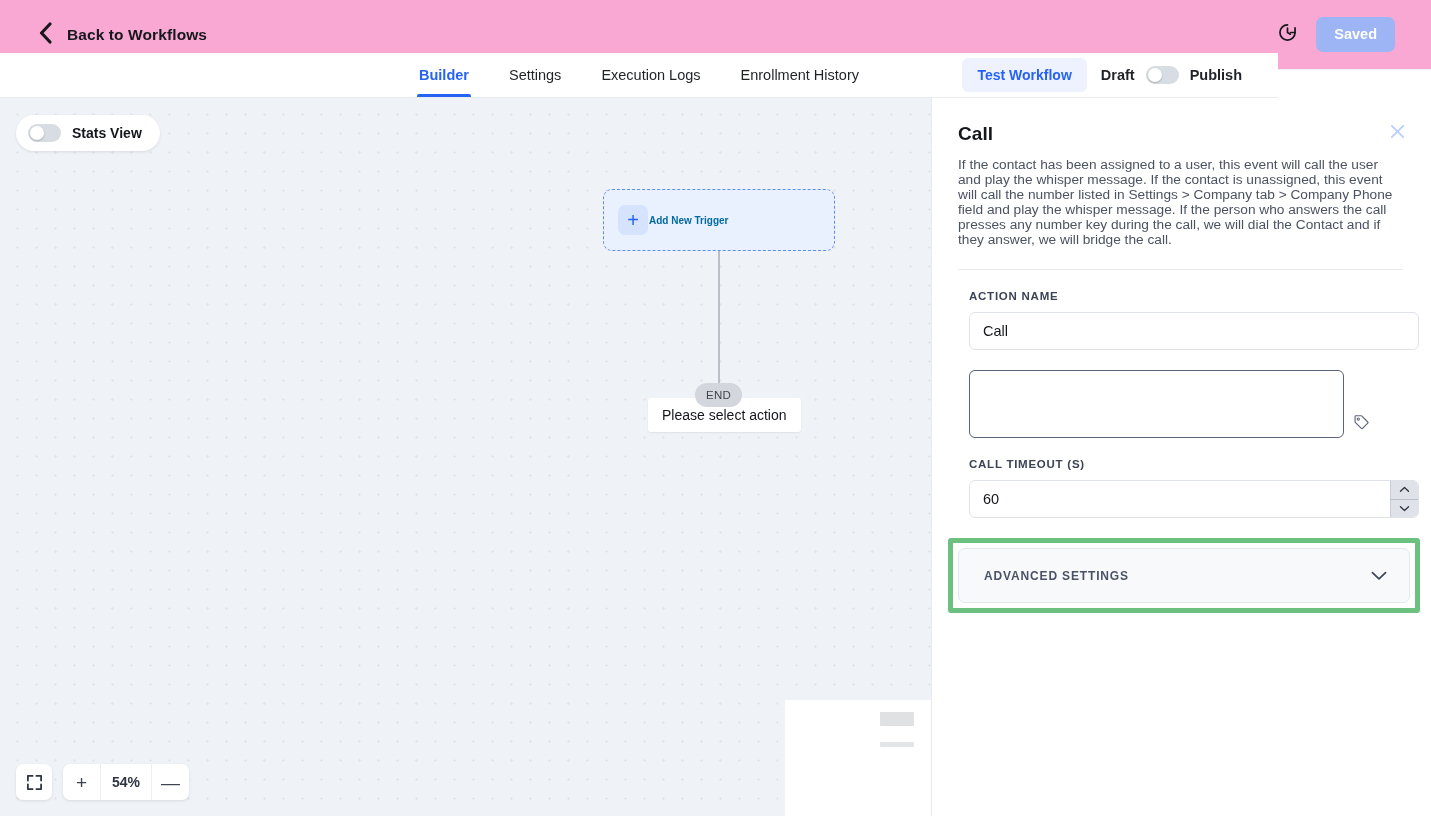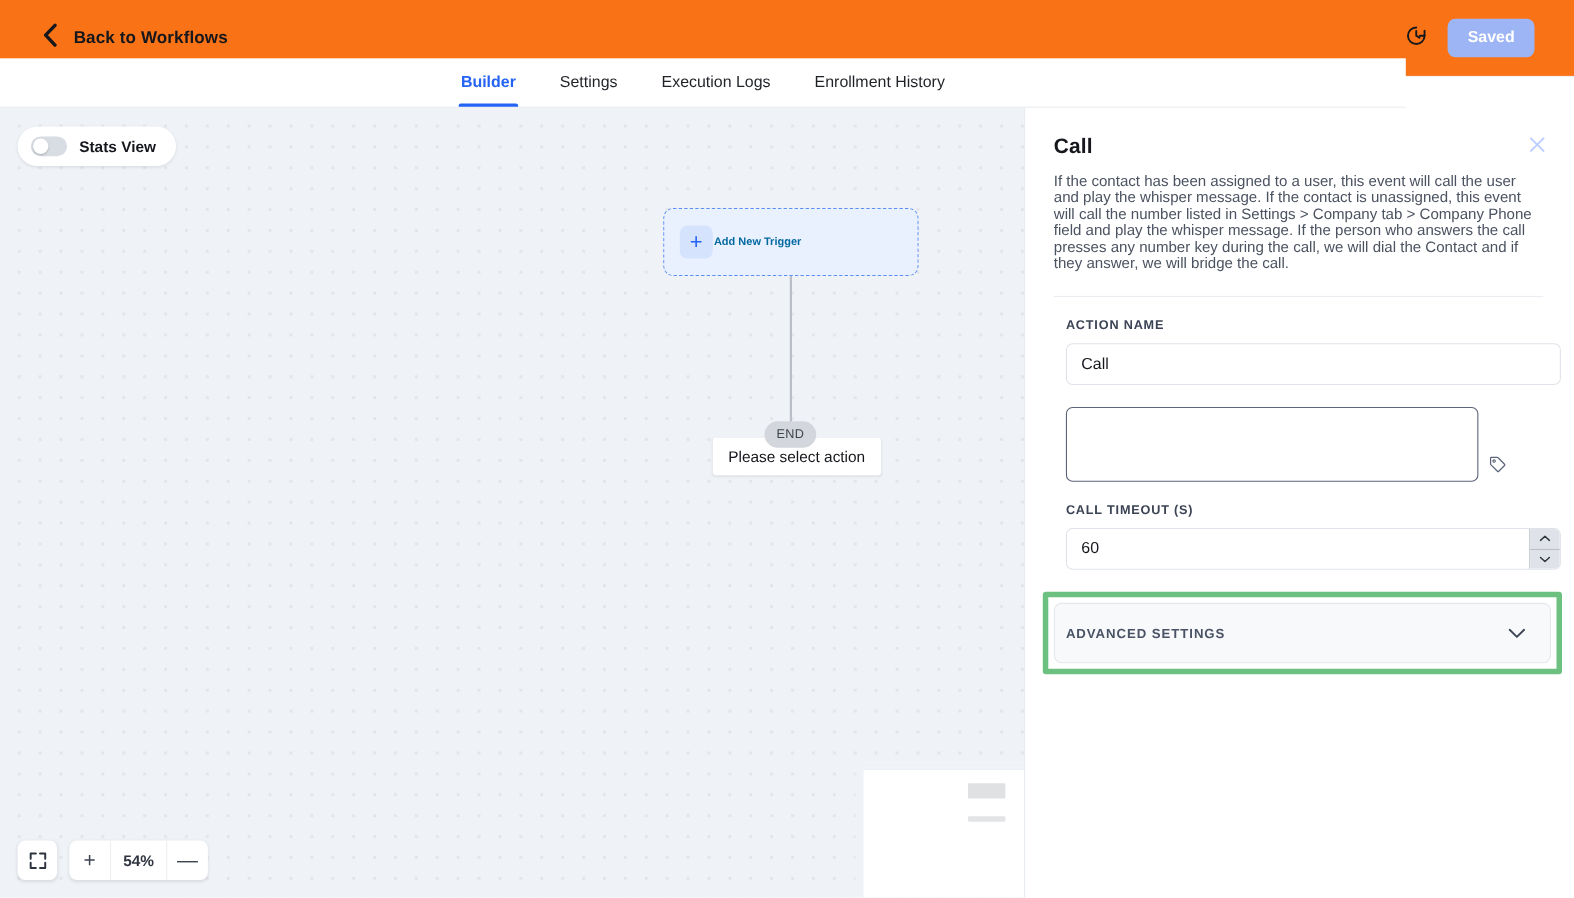--- a/index.html
+++ b/index.html
@@ -8,21 +8,21 @@
     font-family: "Liberation Sans", sans-serif;
     background: #ffffff;
     overflow: hidden;
     -webkit-font-smoothing: antialiased;
   }
 
   
   .topbar {
     position: absolute; top: 0; left: 0;
     width: 1431px; height: 70px;
-    background: #f97316;
+    background: #f9a8d4;
     border-bottom: 1px solid #eef0f4;
     display: flex; align-items: center; gap: 28px;
   }
   .back-link {
     display: flex; align-items: center; gap: 14px;
     margin-left: 38px; cursor: pointer;
   }
   .back-chevron { display: block; }
   .back-label {
     font-size: 15.5px; font-weight: 600; color: #15171c; letter-spacing: .1px;
@@ -256,21 +256,21 @@
     width: 472px;
     border: 5px solid #6cc080;
     border-radius: 3px;
     background: #ffffff;
     padding: 5px;
   }
   .adv-box {
     height: 55px; background: #f8f9fb;
     border: 1px solid #e4e7ec; border-radius: 7px;
     display: flex; align-items: center; justify-content: space-between;
-    padding: 0 22px 0 10px; cursor: pointer;
+    padding: 0 22px 0 25px; cursor: pointer;
   }
   .adv-label {
     font-size: 12px; font-weight: 700; color: #4a5366; letter-spacing: .85px;
   }
 </style>
 </head>
 <body>
 
 <div class="topbar">
   <div class="back-link">
@@ -303,20 +303,28 @@
       <span>Settings</span>
     </div>
     <div class="tab">
       <span>Execution Logs</span>
     </div>
     <div class="tab">
       <span>Enrollment History</span>
     </div>
   </div>
 
+  <div class="tabbar-right">
+    <button class="test-workflow-btn">Test Workflow</button>
+    <div class="publish-group">
+      <span class="pub-label">Draft</span>
+      <div class="toggle"></div>
+      <span class="pub-label">Publish</span>
+    </div>
+  </div>
 </div>
 
 <div class="canvas">
 
   <div class="stats-pill">
     <div class="toggle"></div>
     <span class="stats-label">Stats View</span>
   </div>
 
   <div class="trigger-node">

